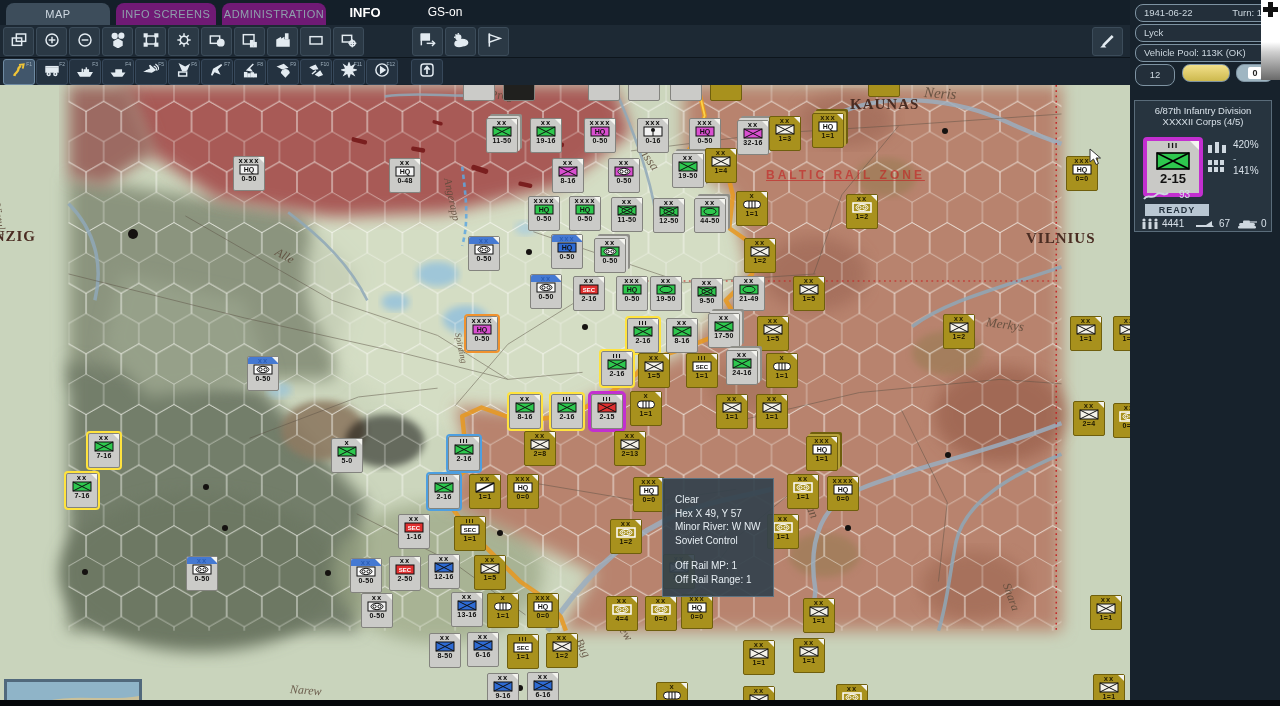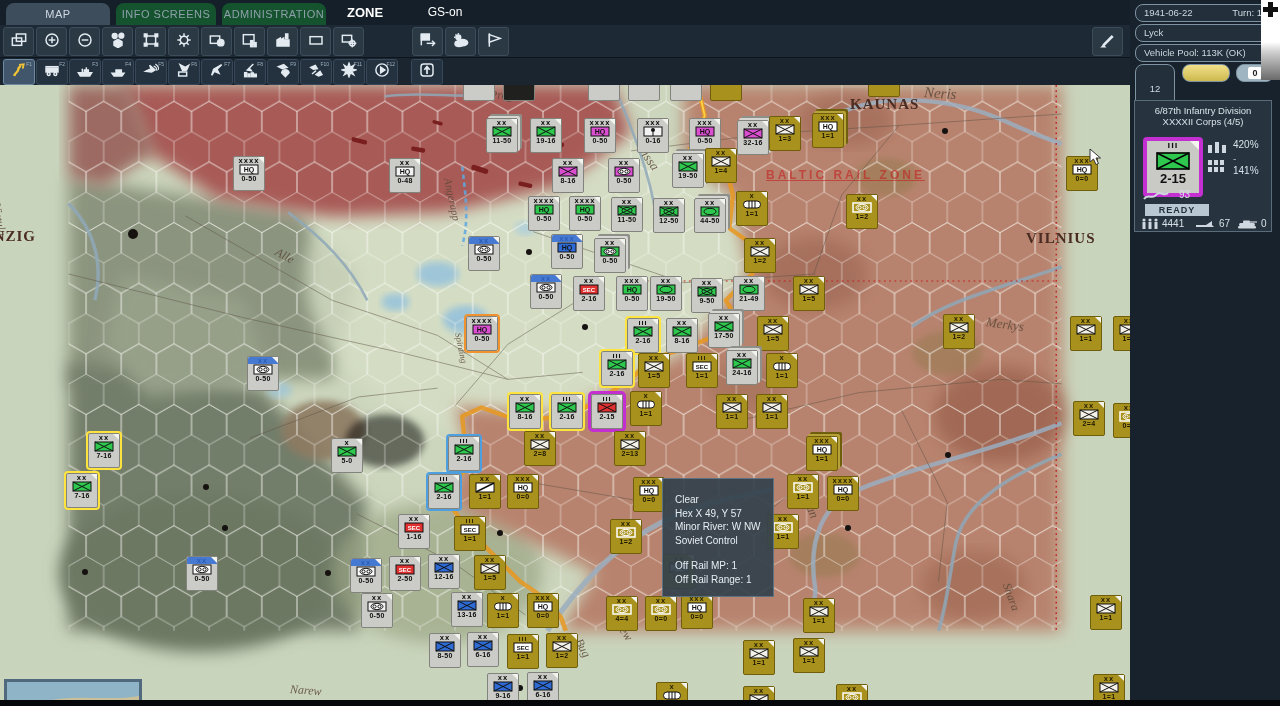--- a/index.html
+++ b/index.html
@@ -1,20 +1,20 @@
 <!DOCTYPE html>
 <html><head>
 <meta charset="utf-8">
 <style>
   html,body{margin:0;padding:0;background:#000;}
   body{width:1280px;height:706px;position:relative;overflow:hidden;
        font-family:"Liberation Sans",sans-serif;-webkit-font-smoothing:antialiased;}
   
   #tabbar{position:absolute;left:0;top:0;width:1280px;height:25px;background:#141f29;}
-  .tab{position:absolute;top:3px;height:22px;border-radius:8px 8px 0 0;background:#14532d;
+  .tab{position:absolute;top:3px;height:22px;border-radius:8px 8px 0 0;background:#701a75;
        color:#8fa0ac;font-size:11px;line-height:22px;text-align:center;letter-spacing:.5px;}
   .tab.active{background:#3d4d5b;color:#cfd9e2;}
   .menu-text{position:absolute;top:0;height:25px;line-height:25px;color:#fff;text-align:center;}
   
   #toolbar1{position:absolute;left:0;top:25px;width:1130px;height:32px;background:#1d2934;border-bottom:1px solid #0d151c;}
   #toolbar2{position:absolute;left:0;top:58px;width:1130px;height:27px;background:#1a2530;border-bottom:1px solid #3a2a1a;}
   .tbtn{position:absolute;top:2px;width:29px;height:27px;background:#2b3945;border:1px solid #3c4c5a;
         border-radius:3px;display:flex;align-items:center;justify-content:center;}
   .mbtn{position:absolute;top:1px;width:30px;height:24px;background:#243240;border:1px solid #37485a;
         border-radius:3px;display:flex;align-items:center;justify-content:center;}
@@ -79,21 +79,21 @@
   
   #bottomstrip{position:absolute;left:0;top:700px;width:1280px;height:6px;background:#05070a;}
 </style>
 </head>
 <body>
 
 <div id="tabbar">
   <div class="tab active" style="left:6px;width:104px;">MAP INFORMATION</div>
   <div class="tab" style="left:116px;width:100px;">INFO SCREENS</div>
   <div class="tab" style="left:222px;width:104px;">ADMINISTRATION</div>
-  <div class="menu-text" style="left:330px;width:70px;font-weight:bold;font-size:13px;">ZONE</div>
+  <div class="menu-text" style="left:330px;width:70px;font-weight:bold;font-size:13px;">INFO</div>
   <div class="menu-text" style="left:415px;width:60px;font-size:12px;">GS-on</div>
 </div>
 
 <div id="toolbar1">
     <div class="tbtn" style="left: 3px;">
       <span><svg width="16" height="16" viewBox="0 0 12 12" fill="none" stroke="#e3ebf1" stroke-width="1.1">
           <rect x="1" y="4.5" width="7" height="5.5"></rect>
           <rect x="4" y="1.5" width="7" height="5.5"></rect>
         </svg></span>
     </div>
@@ -302,21 +302,21 @@
     </div>
   </div>
 
 <div id="rightcol">
   <div class="pill" style="top:4px;padding-left:8px;">
     <span>1941-06-22</span>
     <span style="float:right">Turn: 1</span>
   </div>
   <div class="pill" style="top:24px;">Lyck</div>
   <div class="pill" style="top:44px;">Vehicle Pool: 113K (OK)</div>
-  <div class="pill" style="top:64px;width:26px;padding:16px 6px;text-align:center;">12</div>
+  <div class="pill" style="top:64px;width:26px;padding:2px 6px;text-align:center;">12</div>
   <div style="position:absolute;left:52px;top:64px;width:46px;height:16px;border-radius:8px;border:1px solid #7e93a2;background:linear-gradient(#f2e08a,#cdb94e);"></div>
   <div style="position:absolute;left:106px;top:64px;width:36px;height:16px;border-radius:8px;border:1px solid #7e93a2;background:#9fb6c2;">
     <span style="display:block;width:14px;height:12px;margin:2px auto;background:#fff;border-radius:2px;color:#222;font:bold 9px/12px 'Liberation Sans',sans-serif;text-align:center;">0</span>
   </div>
   <div id="gcross">
     <svg width="15" height="15" viewBox="0 0 15 15">
       <path d="M5 0 h5 v5 h5 v5 h-5 v5 h-5 v-5 h-5 v-5 h5 Z" fill="#111"></path>
     </svg>
   </div>
 

